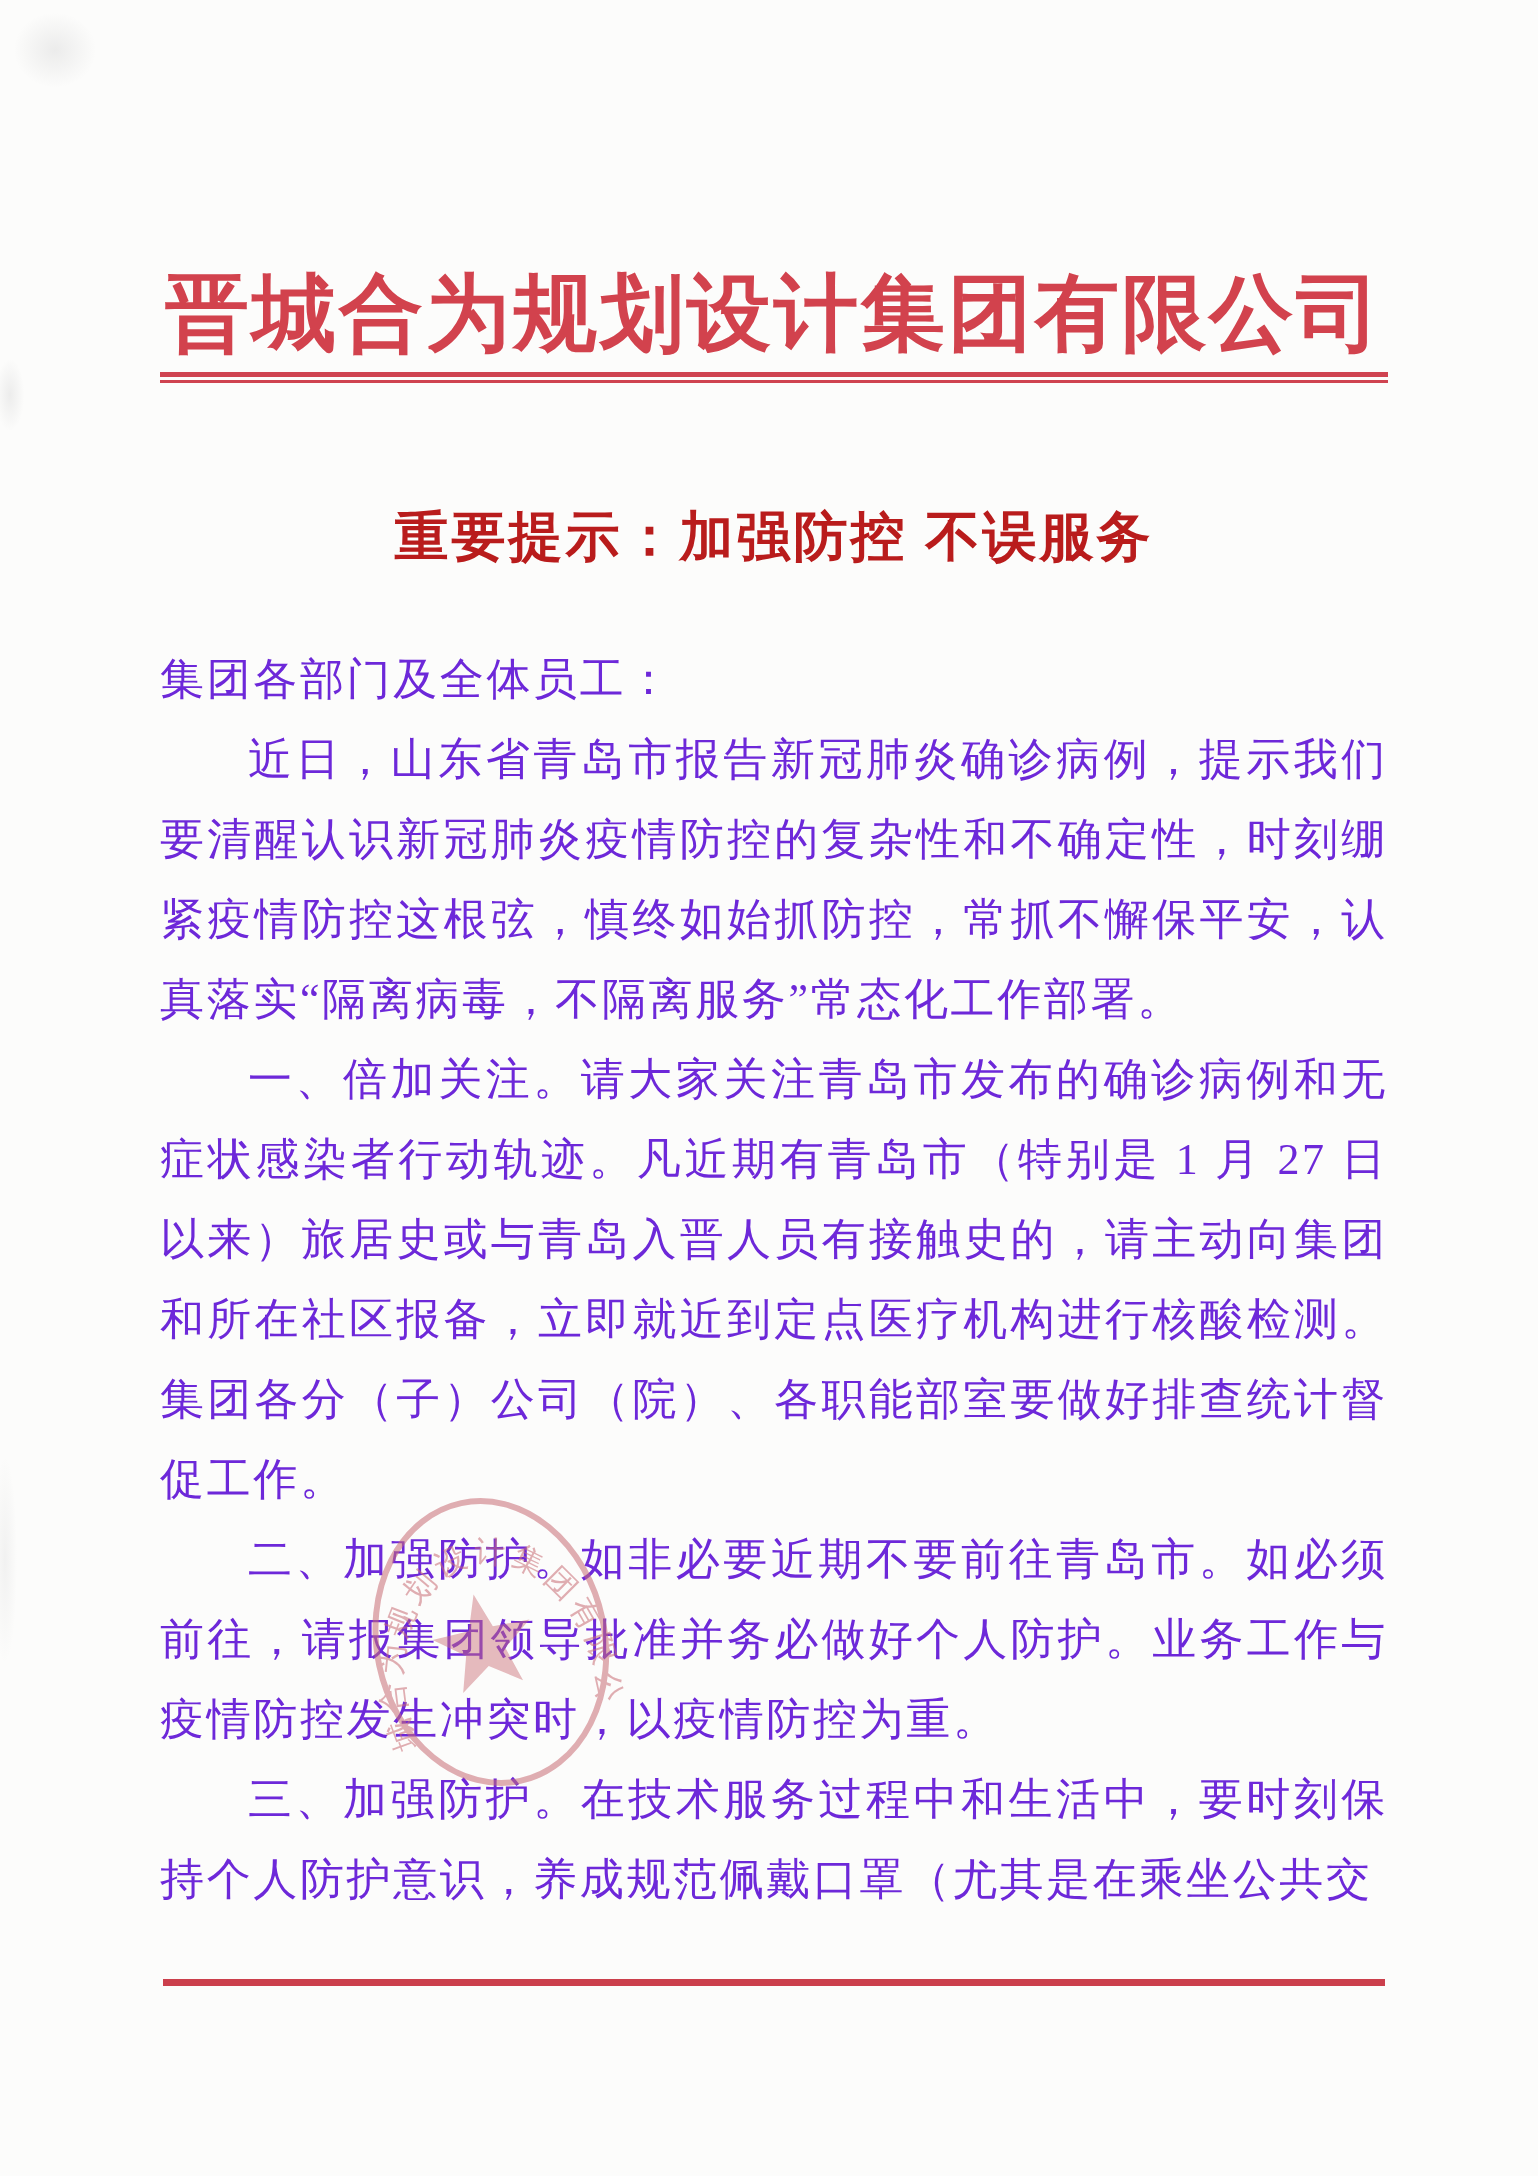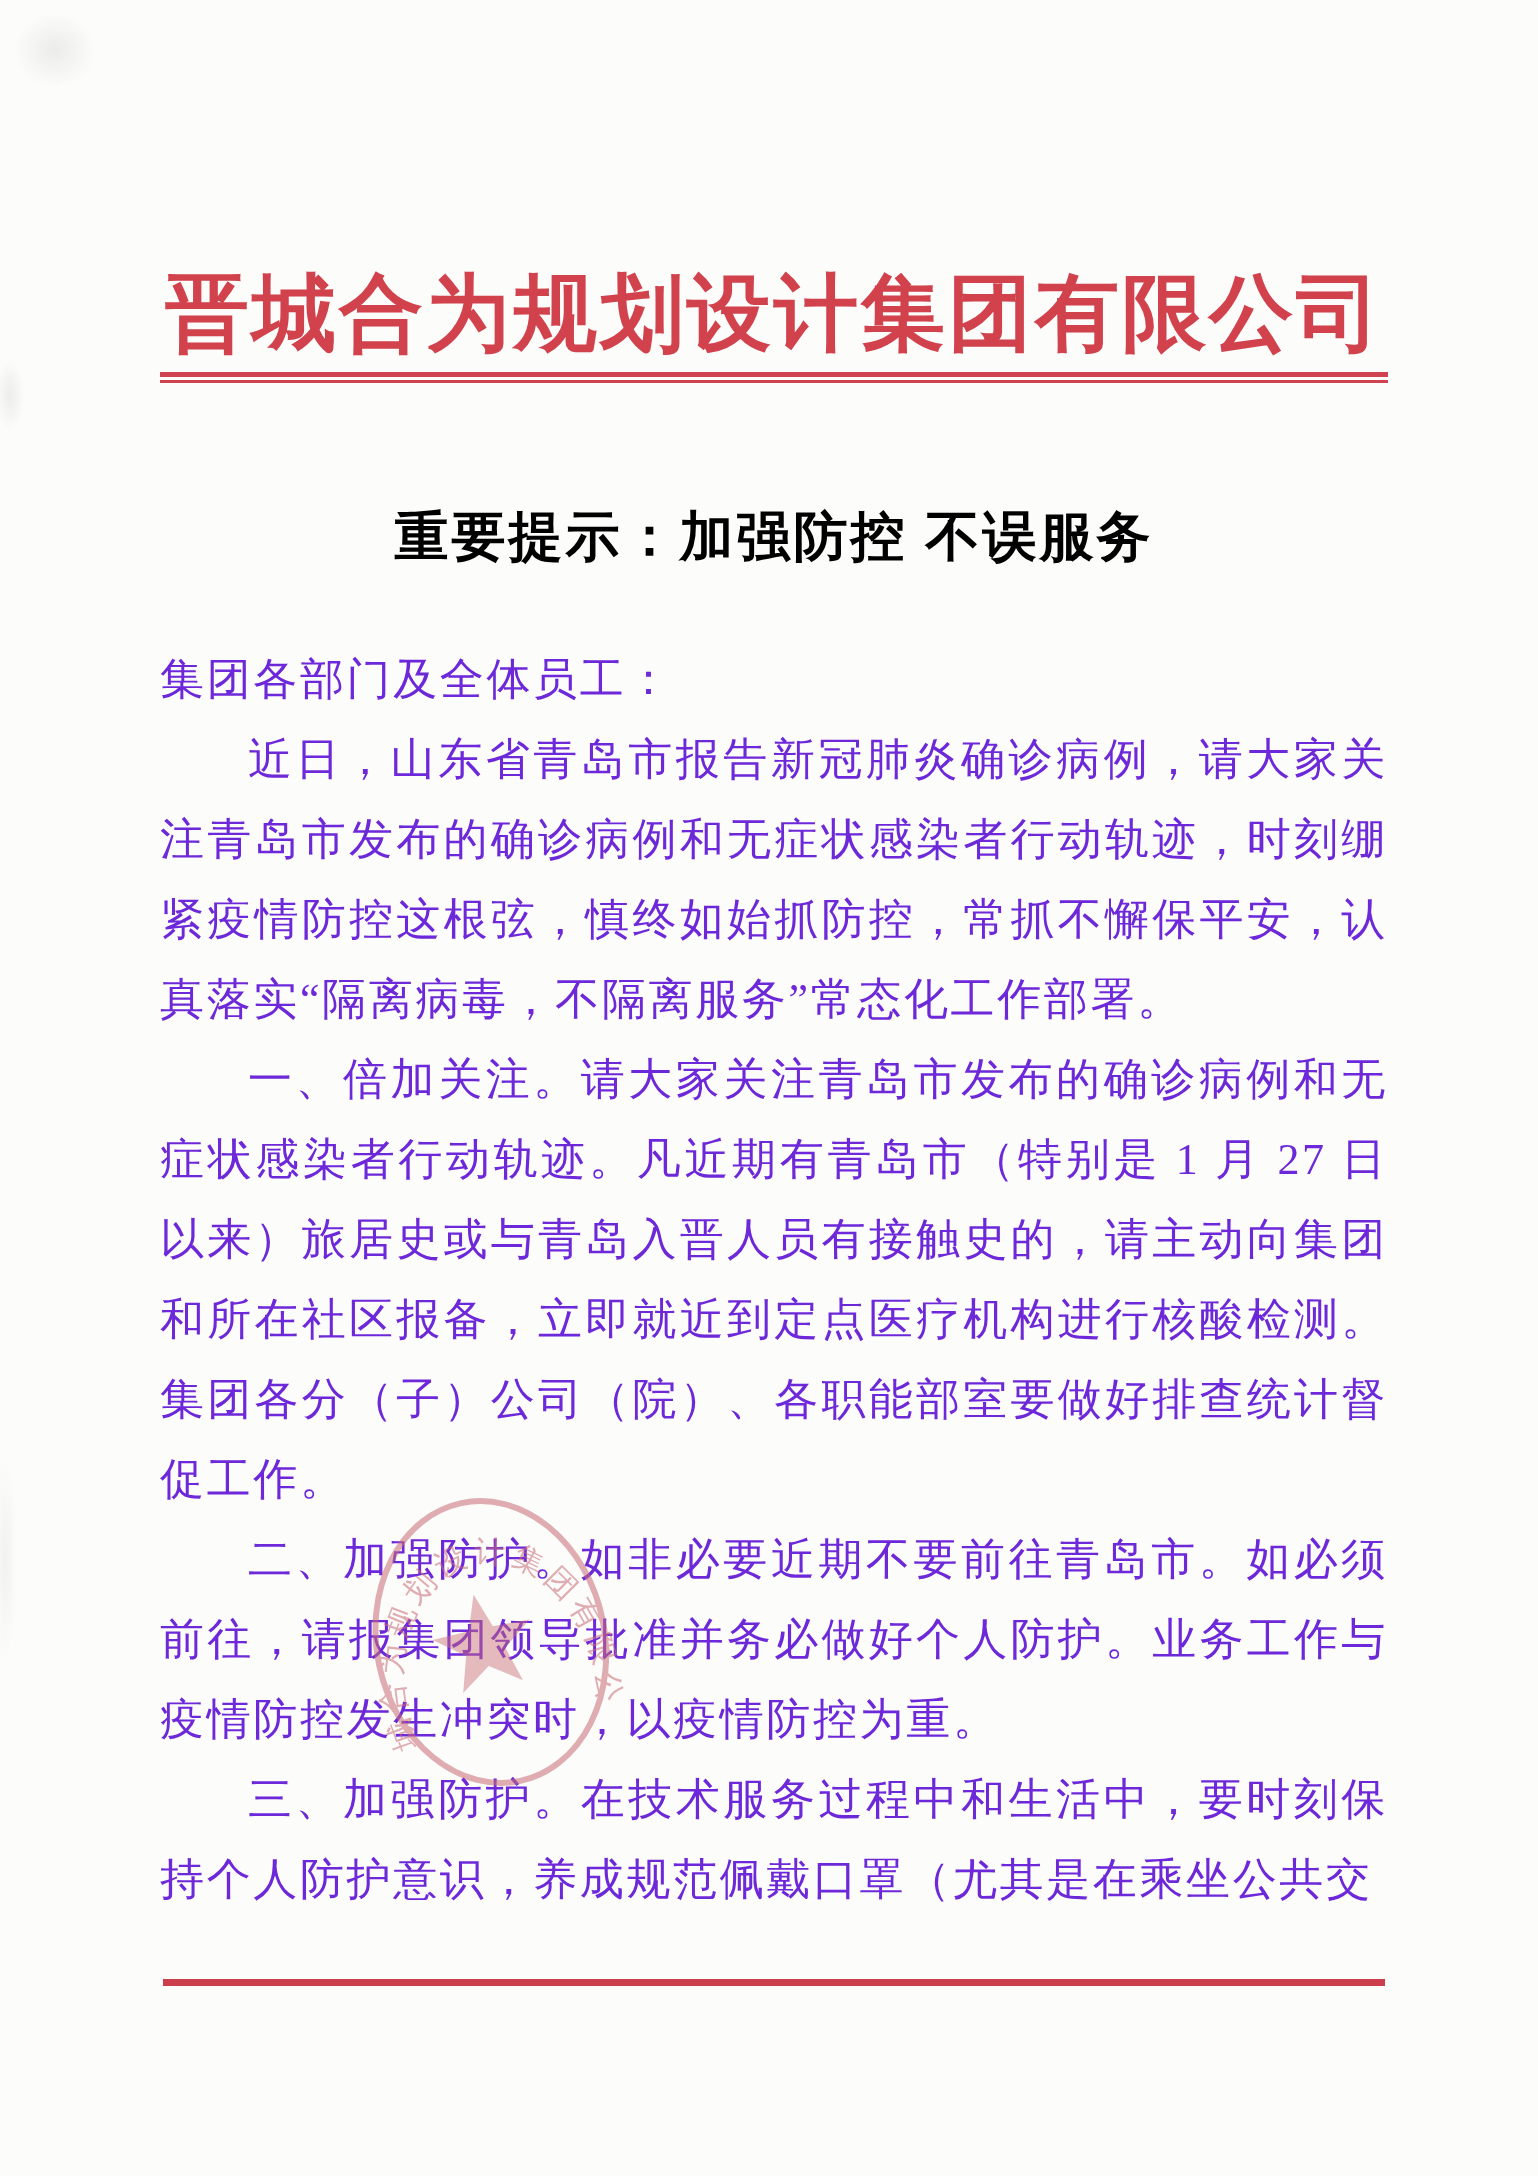--- a/index.html
+++ b/index.html
@@ -51,21 +51,21 @@
     background: transparent;
   }
   .notice-title {
     margin: 122px 0 0 0;
     text-align: center;
     font-family: "Liberation Sans", sans-serif;
     font-weight: 800;
     font-size: 54px;
     line-height: 1.15;
     letter-spacing: 3px;
-    color: #000000;
+    color: #b91c1c;
     white-space: nowrap;
   }
   .body-text {
     margin-top: 72px;
     font-size: 44px;
     line-height: 80px;
     letter-spacing: 0.06em;
     color: #6d28d9;
     text-align: justify;
   }
@@ -106,21 +106,21 @@
   <div class="content">
 
     <h1 class="company-name">晋城合为规划设计集团有限公司</h1>
 
     <div class="head-rule"></div>
 
     <h2 class="notice-title">重要提示：加强防控 不误服务</h2>
 
     <div class="body-text">
       <p class="salutation">集团各部门及全体员工：</p>
-      <p class="para">近日，山东省青岛市报告新冠肺炎确诊病例，请大家关注青岛市发布的确诊病例和无症状感染者行动轨迹，时刻绷紧疫情防控这根弦，慎终如始抓防控，常抓不懈保平安，认真落实“隔离病毒，不隔离服务”常态化工作部署。</p>
+      <p class="para">近日，山东省青岛市报告新冠肺炎确诊病例，提示我们要清醒认识新冠肺炎疫情防控的复杂性和不确定性，时刻绷紧疫情防控这根弦，慎终如始抓防控，常抓不懈保平安，认真落实“隔离病毒，不隔离服务”常态化工作部署。</p>
       <p class="para">一、倍加关注。请大家关注青岛市发布的确诊病例和无症状感染者行动轨迹。凡近期有青岛市（特别是 1 月 27 日以来）旅居史或与青岛入晋人员有接触史的，请主动向集团和所在社区报备，立即就近到定点医疗机构进行核酸检测。集团各分（子）公司（院）、各职能部室要做好排查统计督促工作。</p>
       <p class="para">二、加强防护。如非必要近期不要前往青岛市。如必须前往，请报集团领导批准并务必做好个人防护。业务工作与疫情防控发生冲突时，以疫情防控为重。</p>
       <p class="para">三、加强防护。在技术服务过程中和生活中，要时刻保持个人防护意识，养成规范佩戴口罩（尤其是在乘坐公共交</p>
     </div>
   </div>
 
   <svg class="stamp" viewBox="0 0 262 322" xmlns="http://www.w3.org/2000/svg">
     <defs>
       <path id="stamp-arc" d="M 36,232 A 97,126 0 1 1 226,232" fill="none"></path>
     </defs>

